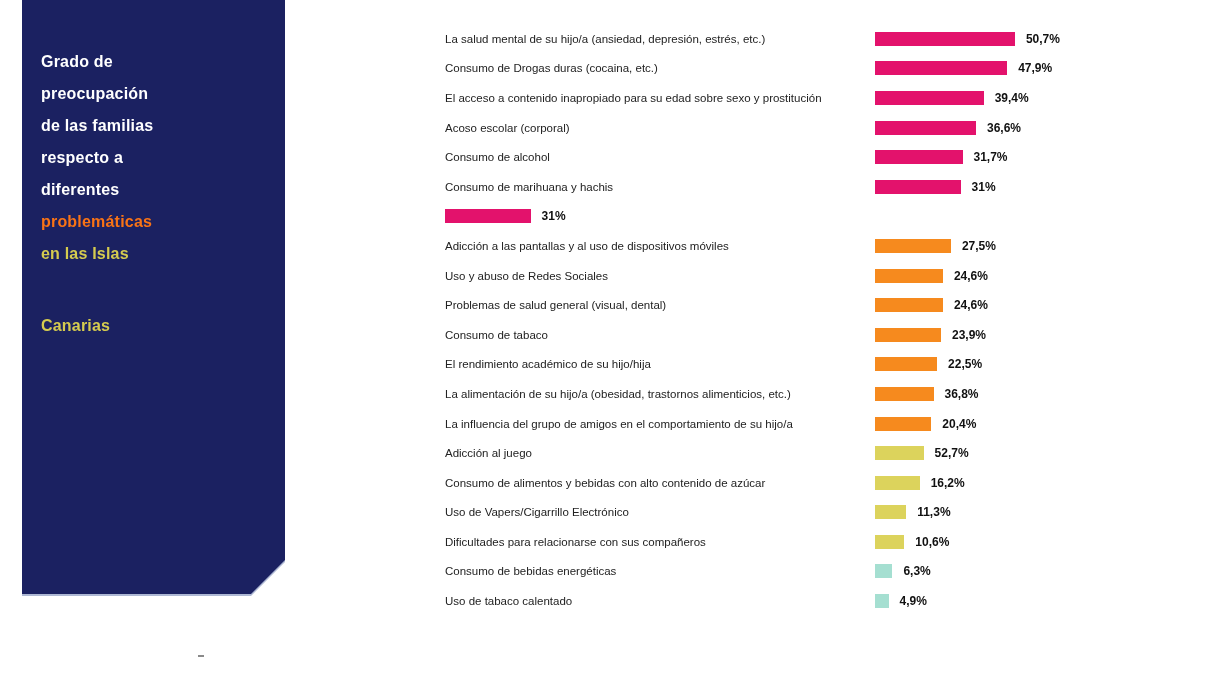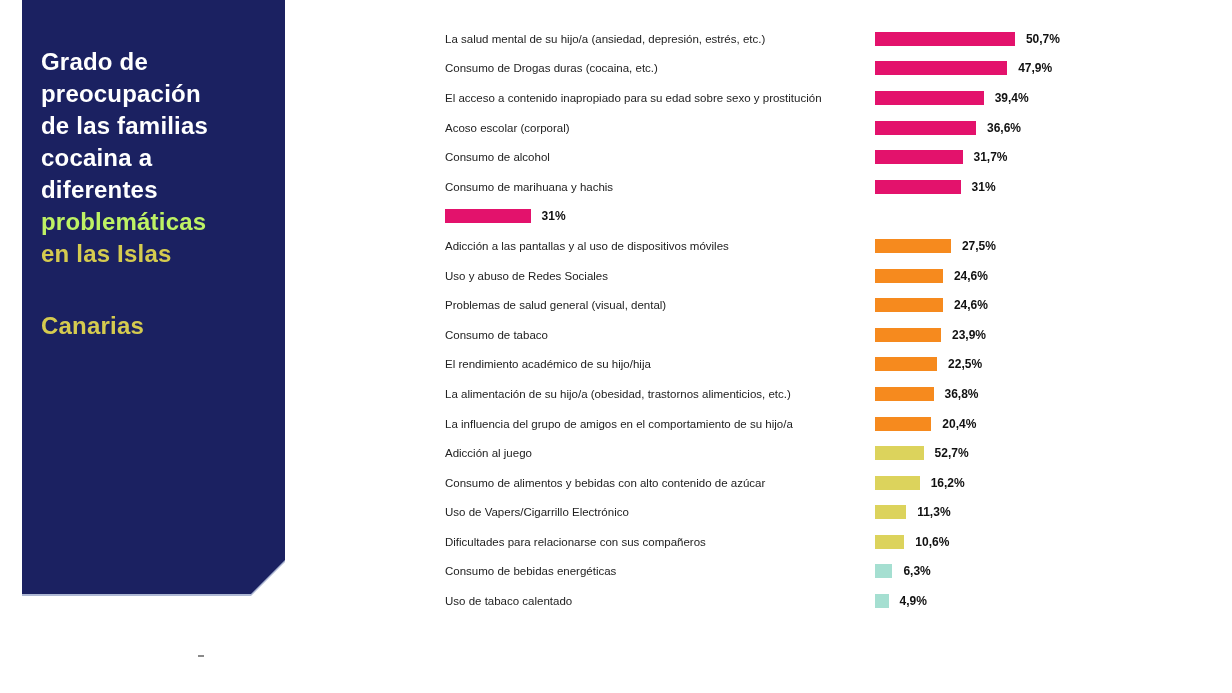--- a/index.html
+++ b/index.html
@@ -11,21 +11,21 @@
   .panel-wrap{
     position:absolute;left:22px;top:0;width:263px;height:594px;
     filter:drop-shadow(0 2px 0 rgba(160,172,205,0.85));
   }
   .panel{
     width:100%;height:100%;
     clip-path:polygon(0 0,100% 0,100% calc(100% - 34px),calc(100% - 34px) 100%,0 100%);
     box-sizing:border-box;padding:46px 14px 0 19px;
   }
   .title-line{
-    font-weight:bold;font-size:24px;line-height:32px;letter-spacing:0.2px;
+    font-weight:bold;font-size:16px;line-height:32px;letter-spacing:0.2px;
   }
   
   .chart{position:absolute;left:445px;top:24px;width:775px;}
   .row{display:flex;align-items:center;height:29.6px;}
   .cat{
     flex:0 0 430px;width:430px;font-size:11.5px;color:#222222;
     white-space:nowrap;overflow:hidden;
   }
   .bar{height:14px;flex:0 0 auto;}
   .pct{
@@ -37,23 +37,23 @@
 <body>
 
 <div class="stage">
 
   <div class="panel-wrap">
     <div class="panel" style="background: rgb(27, 33, 97);">
       <div>
           <div class="title-line" style="color: rgb(255, 255, 255);">Grado de</div>
           <div class="title-line" style="color: rgb(255, 255, 255);">preocupación</div>
           <div class="title-line" style="color: rgb(255, 255, 255);">de las familias</div>
-          <div class="title-line" style="color: rgb(255, 255, 255);">cocaina a</div>
+          <div class="title-line" style="color: rgb(255, 255, 255);">respecto a</div>
           <div class="title-line" style="color: rgb(255, 255, 255);">diferentes</div>
-          <div class="title-line" style="color: #bef264;">problemáticas</div>
+          <div class="title-line" style="color: #f97316;">problemáticas</div>
           <div class="title-line" style="color: rgb(213, 203, 79);">en las Islas</div>
           <div class="title-line" style="color: rgb(213, 203, 79); margin-top: 40px;">Canarias</div>
         </div>
     </div>
   </div>
 
   <div class="chart">
     <div>
         <div class="row">
           <div class="cat">La salud mental de su hijo/a (ansiedad, depresión, estrés, etc.)</div>

